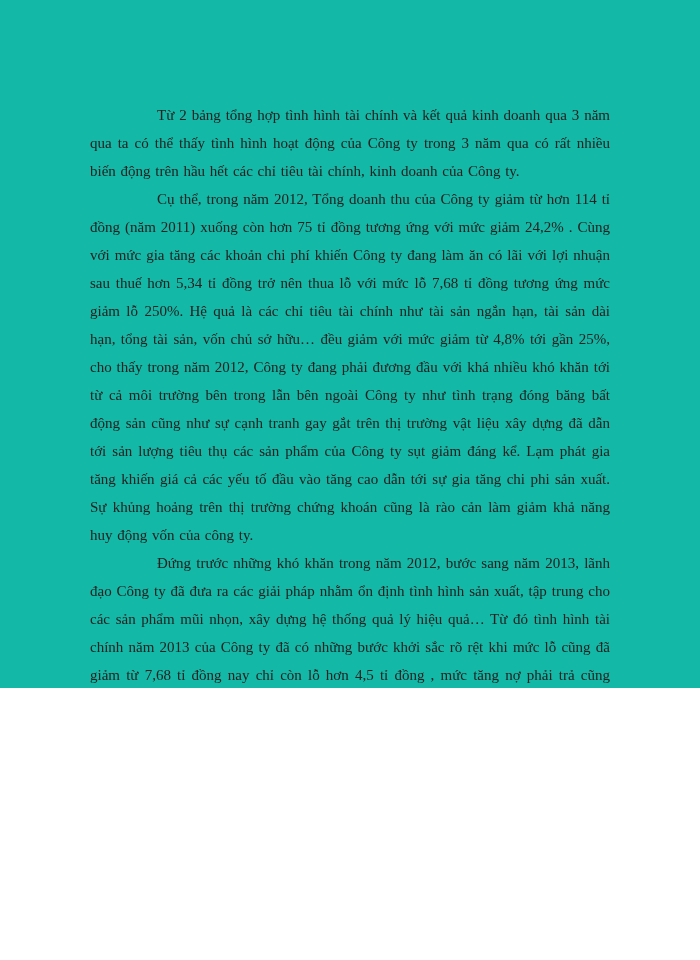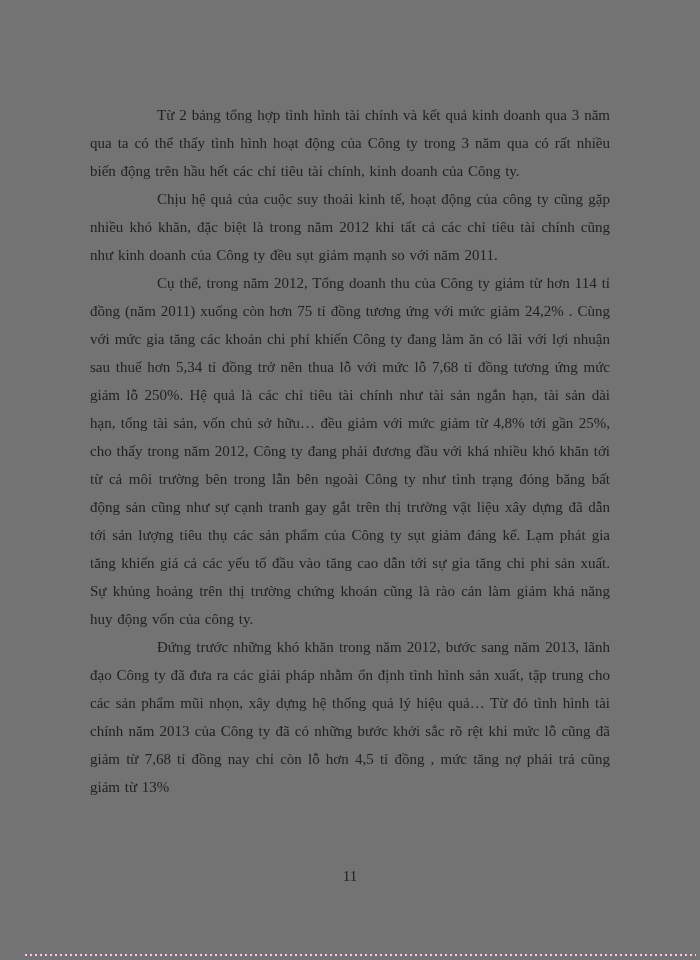--- a/index.html
+++ b/index.html
@@ -3,22 +3,22 @@
 <meta charset="utf-8">
 <style>
   html, body {
     margin: 0;
     padding: 0;
     background: #ffffff;
   }
   .page {
     position: relative;
     width: 700px;
-    height: 960px;
-    background: #737373;
+    height: 688px;
+    background: #14b8a6;
     overflow: hidden;
     font-family: "Liberation Serif", "DejaVu Serif", serif;
     color: #212121;
   }
   .content {
     position: absolute;
     top: 101px;
     left: 90px;
     width: 520px;
   }
@@ -55,19 +55,18 @@
       transparent 5px
     );
   }
 </style>
 </head>
 <body>
 
 <div class="page">
   <div class="content" id="paragraphs-container">
       <p>Từ 2 bảng tổng hợp tình hình tài chính và kết quả kinh doanh qua 3 năm qua ta có thể thấy tình hình hoạt động của Công ty trong 3 năm qua có rất nhiều biến động trên hầu hết các chỉ tiêu tài chính, kinh doanh của Công ty.</p>
-      <p>Chịu hệ quả của cuộc suy thoái kinh tế, hoạt động của công ty cũng gặp nhiều khó khăn, đặc biệt là trong năm 2012 khi tất cả các chỉ tiêu tài chính cũng như kinh doanh của Công ty đều sụt giảm mạnh so với năm 2011.</p>
       <p>Cụ thể, trong năm 2012, Tổng doanh thu của Công ty giảm từ hơn 114 tỉ đồng (năm 2011) xuống còn hơn 75 tỉ đồng tương ứng với mức giảm 24,2% . Cùng với mức gia tăng các khoản chi phí khiến Công ty đang làm ăn có lãi với lợi nhuận sau thuế hơn 5,34 tỉ đồng trở nên thua lỗ với mức lỗ 7,68 tỉ đồng tương ứng mức giảm lỗ 250%. Hệ quả là các chỉ tiêu tài chính như tài sản ngắn hạn, tài sản dài hạn, tổng tài sản, vốn chủ sở hữu… đều giảm với mức giảm từ 4,8% tới gần 25%, cho thấy trong năm 2012, Công ty đang phải đương đầu với khá nhiều khó khăn tới từ cả môi trường bên trong lẫn bên ngoài Công ty như tình trạng đóng băng bất động sản cũng như sự cạnh tranh gay gắt trên thị trường vật liệu xây dựng đã dẫn tới sản lượng tiêu thụ các sản phẩm của Công ty sụt giảm đáng kể. Lạm phát gia tăng khiến giá cả các yếu tố đầu vào tăng cao dẫn tới sự gia tăng chi phi sản xuất. Sự khủng hoảng trên thị trường chứng khoán cũng là rào cản làm giảm khả năng huy động vốn của công ty.</p>
       <p>Đứng trước những khó khăn trong năm 2012, bước sang năm 2013, lãnh đạo Công ty đã đưa ra các giải pháp nhằm ổn định tình hình sản xuất, tập trung cho các sản phẩm mũi nhọn, xây dựng hệ thống quả lý hiệu quả… Từ đó tình hình tài chính năm 2013 của Công ty đã có những bước khởi sắc rõ rệt khi mức lỗ cũng đã giảm từ 7,68 tỉ đồng nay chỉ còn lỗ hơn 4,5 tỉ đồng , mức tăng nợ phải trả cũng giảm từ 13%</p>
     </div>
   <div class="page-number">11</div>
   <div class="footer-dotted-line" style="--dot-color: #ffc2ee;"></div>
 </div>
 
 </body></html>

